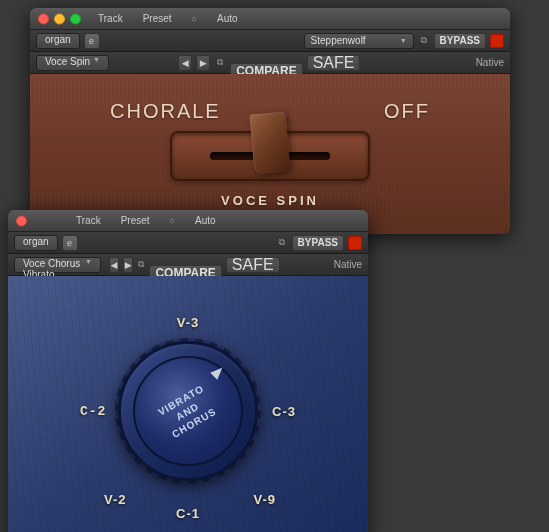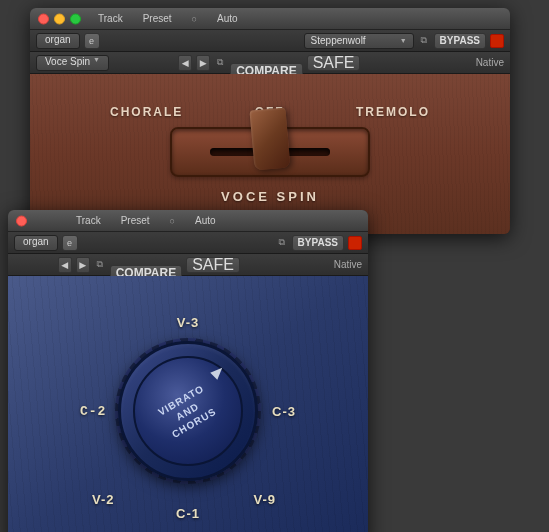--- a/index.html
+++ b/index.html
@@ -265,22 +265,22 @@
     .switch-labels {
       display: flex;
       align-items: center;
       gap: 40px;
       width: 320px;
       justify-content: space-between;
     }
 
     .switch-label {
       color: #e8d4c0;
-      font-size: 12px;
-      font-weight: bold;
+      font-size: 20px;
+      font-weight: normal;
       letter-spacing: 2px;
       text-shadow: 0 1px 2px rgba(0,0,0,0.5);
     }
 
     .switch-lever-area {
       position: relative;
       display: flex;
       align-items: center;
       justify-content: center;
     }
@@ -381,21 +381,21 @@
       color: #e8dfc0;
       font-size: 13px;
       font-weight: bold;
       letter-spacing: 1px;
       text-shadow: 0 1px 3px rgba(0,0,0,0.7);
     }
 
     .label-v3 { top: 4px; left: 50%; transform: translateX(-50%); }
     .label-c2 { top: 50%; left: -8px; transform: translateY(-50%); font-family: Liberation Mono, monospace; }
     .label-c3 { top: 50%; right: -8px; transform: translateY(-50%); }
-    .label-v2 { bottom: 4px; left: 4px; }
+    .label-v2 { bottom: 4px; left: 16px; }
     .label-v1 { bottom: 4px; right: 12px; }
     .label-c1 { bottom: -10px; left: 50%; transform: translateX(-50%); }
 
     .knob-outer {
       width: 140px;
       height: 140px;
       border-radius: 50%;
       background: linear-gradient(135deg, #3a4a8a, #1a2a5a, #0a1a4a);
       border: 3px solid #0a1535;
       box-shadow: 
@@ -503,21 +503,20 @@
     <span class="native-label">Native</span>
   </div>
 
   <div class="plugin-content-1">
     <div class="wood-texture"></div>
 
     <div class="switch-container">
       <div class="switch-labels">
         <span class="switch-label">CHORALE</span>
         <span class="switch-label">OFF</span>
-        <span class="switch-label">TREMOLO</span>
       </div>
 
       <div class="switch-lever-area">
         <div class="switch-base">
           <div class="switch-slot"></div>
           <div class="switch-handle"></div>
         </div>
       </div>
 
       <span class="voce-spin-text">VOCE SPIN</span>
@@ -546,20 +545,24 @@
       <span>organ</span>
     </div>
     <div class="e-btn">e</div>
     <div class="spacer"></div>
     <div class="copy-icon">⧉</div>
     <div class="bypass-btn">BYPASS</div>
     <div class="red-indicator"></div>
   </div>
 
   <div class="controls-bar">
+    <div class="dropdown">
+      <span>Voce Chorus Vibrato</span>
+      <span class="dropdown-arrow">▼</span>
+    </div>
     <div class="spacer"></div>
     <div class="nav-btn">◀</div>
     <div class="nav-btn">▶</div>
     <div class="copy-icon">⧉</div>
     <div class="compare-btn">COMPARE</div>
     <div class="safe-btn">SAFE</div>
     <div class="spacer"></div>
     <span class="native-label">Native</span>
   </div>
 

